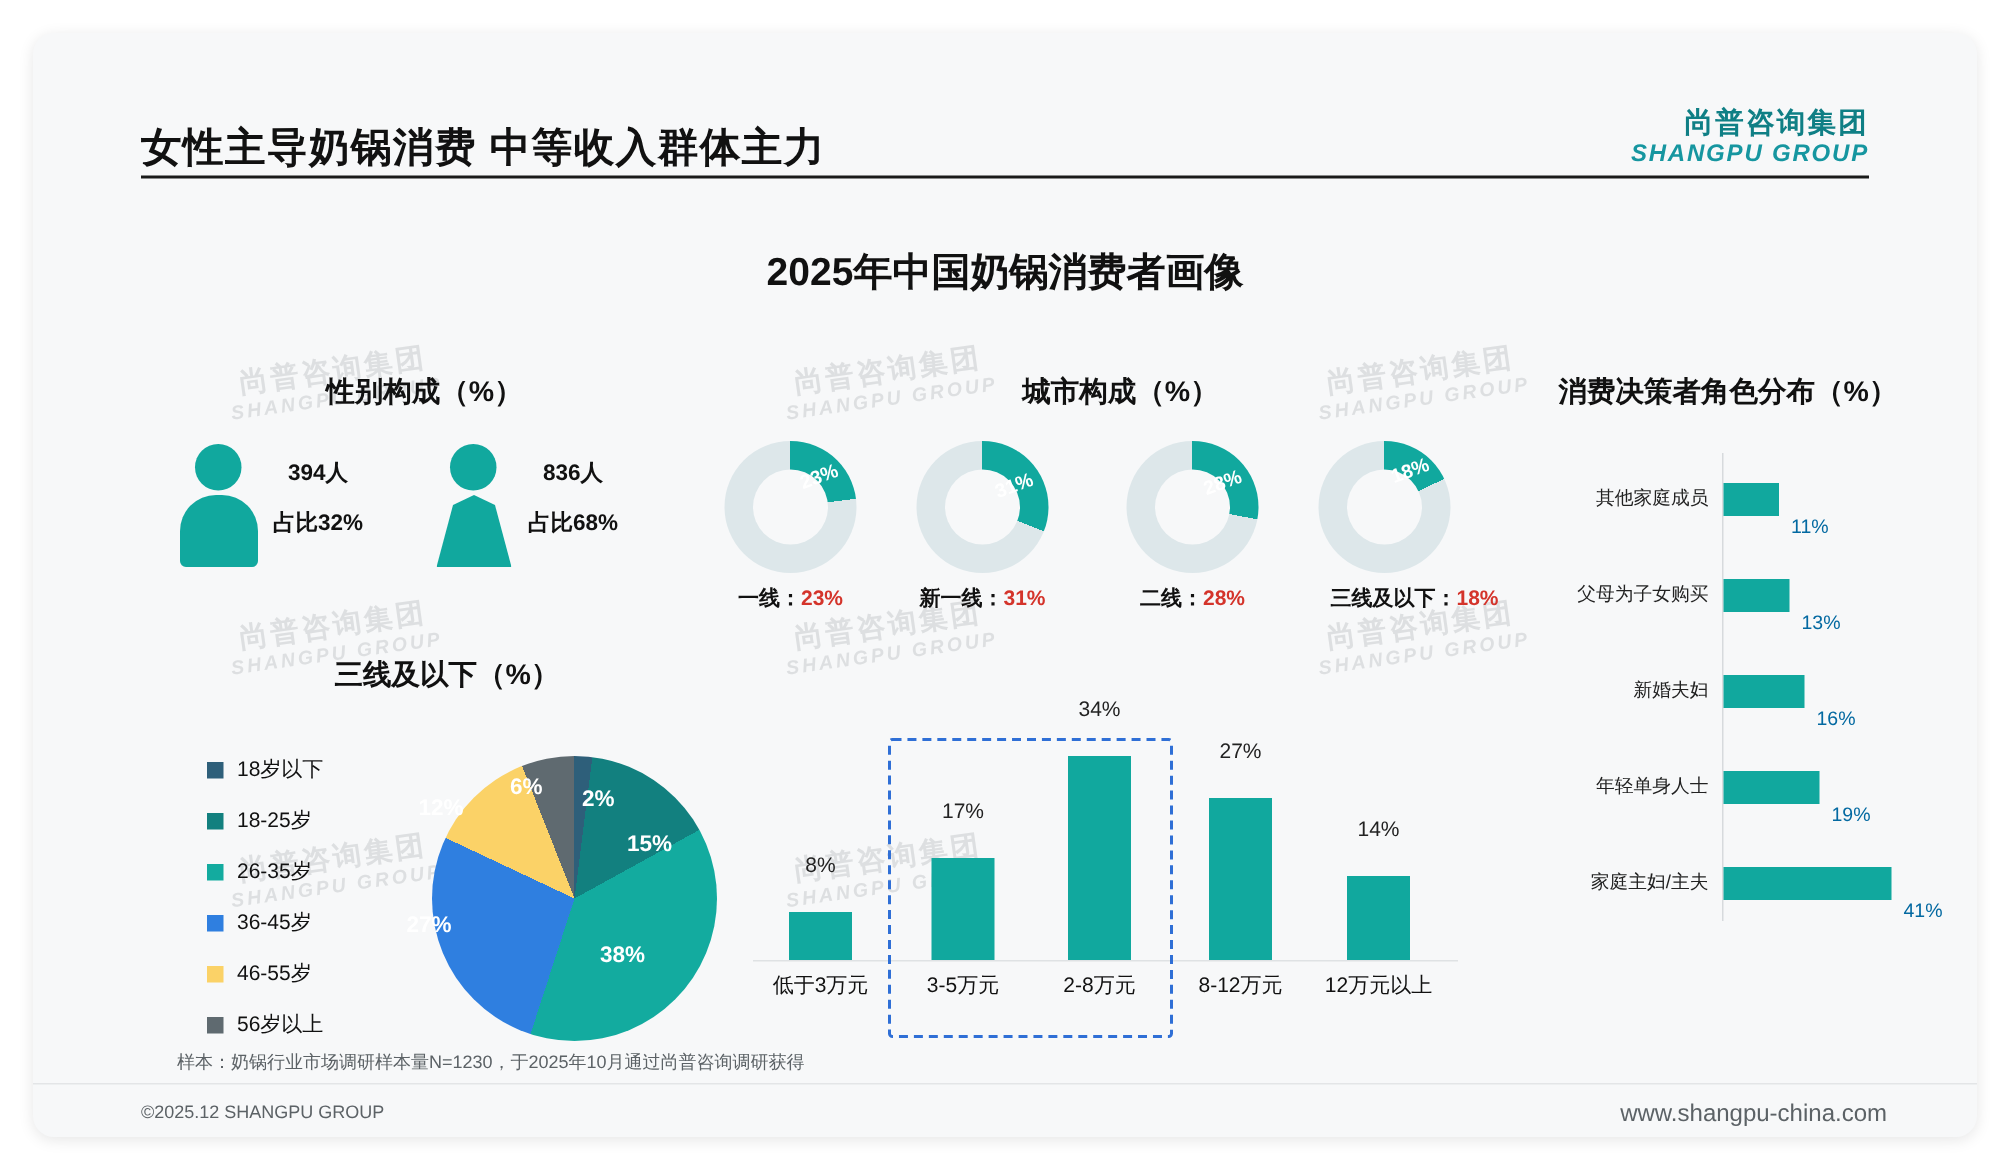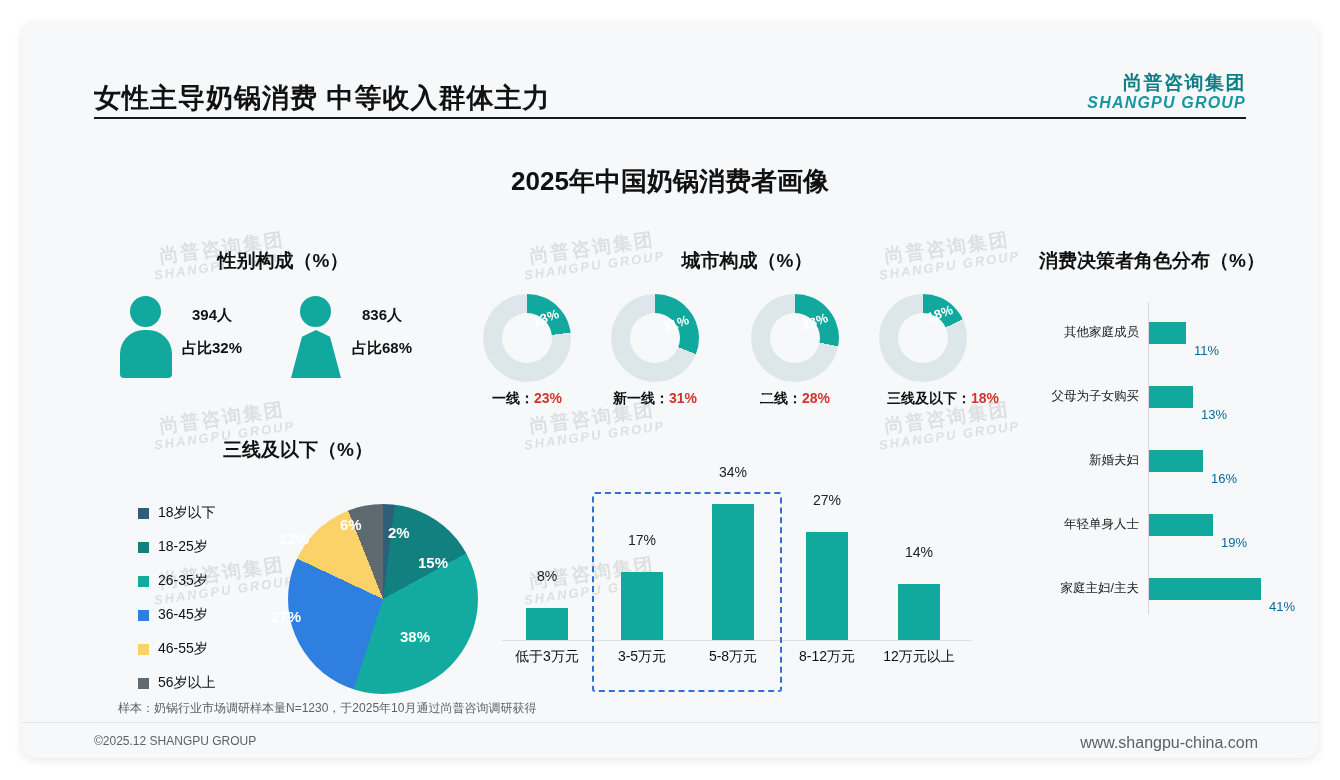--- a/index.html
+++ b/index.html
@@ -400,21 +400,21 @@
         <div class="inc-val" style="bottom:132px; left:0;">27%</div>
         <div class="inc-bar" style="height:108px;"></div>
       </div>
       <div class="inc-col" style="left:382px;">
         <div class="inc-val" style="bottom:80px; left:0;">14%</div>
         <div class="inc-bar" style="height:56px;"></div>
       </div>
 
       <div class="inc-cat" style="left:0px;">低于3万元</div>
       <div class="inc-cat" style="left:95px;">3-5万元</div>
-      <div class="inc-cat" style="left:186px;">5-8万元</div>
+      <div class="inc-cat" style="left:186px;">2-8万元</div>
       <div class="inc-cat" style="left:280px;">8-12万元</div>
       <div class="inc-cat" style="left:372px;">12万元以上</div>
     </div>
 
     <div class="note">样本：奶锅行业市场调研样本量N=1230，于2025年10月通过尚普咨询调研获得</div>
     <div class="foot-rule"></div>
     <div class="foot-left">©2025.12 SHANGPU GROUP</div>
     <div class="foot-right">www.shangpu-china.com</div>
 
   </div>

